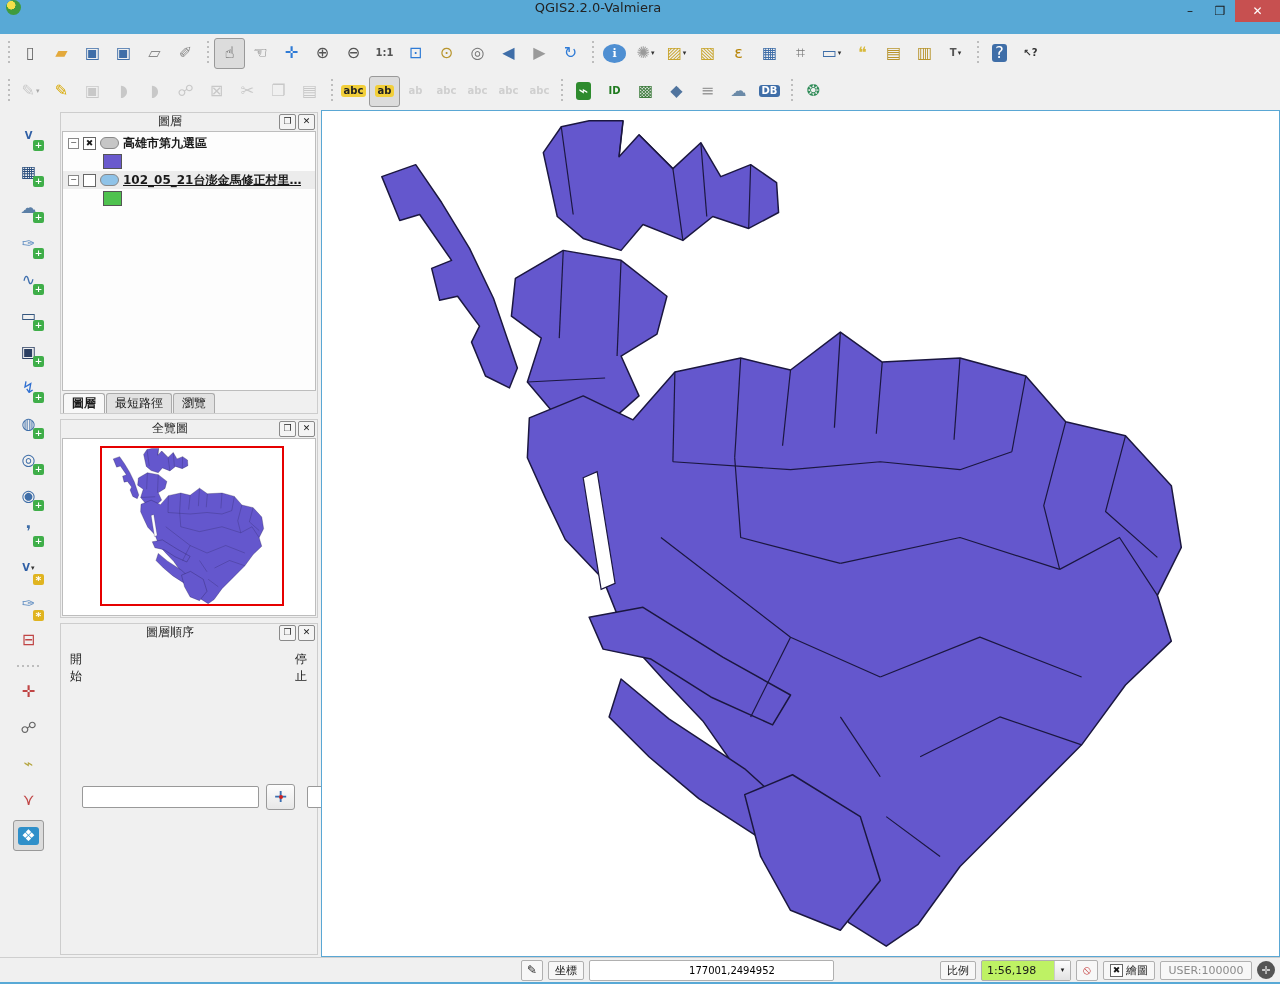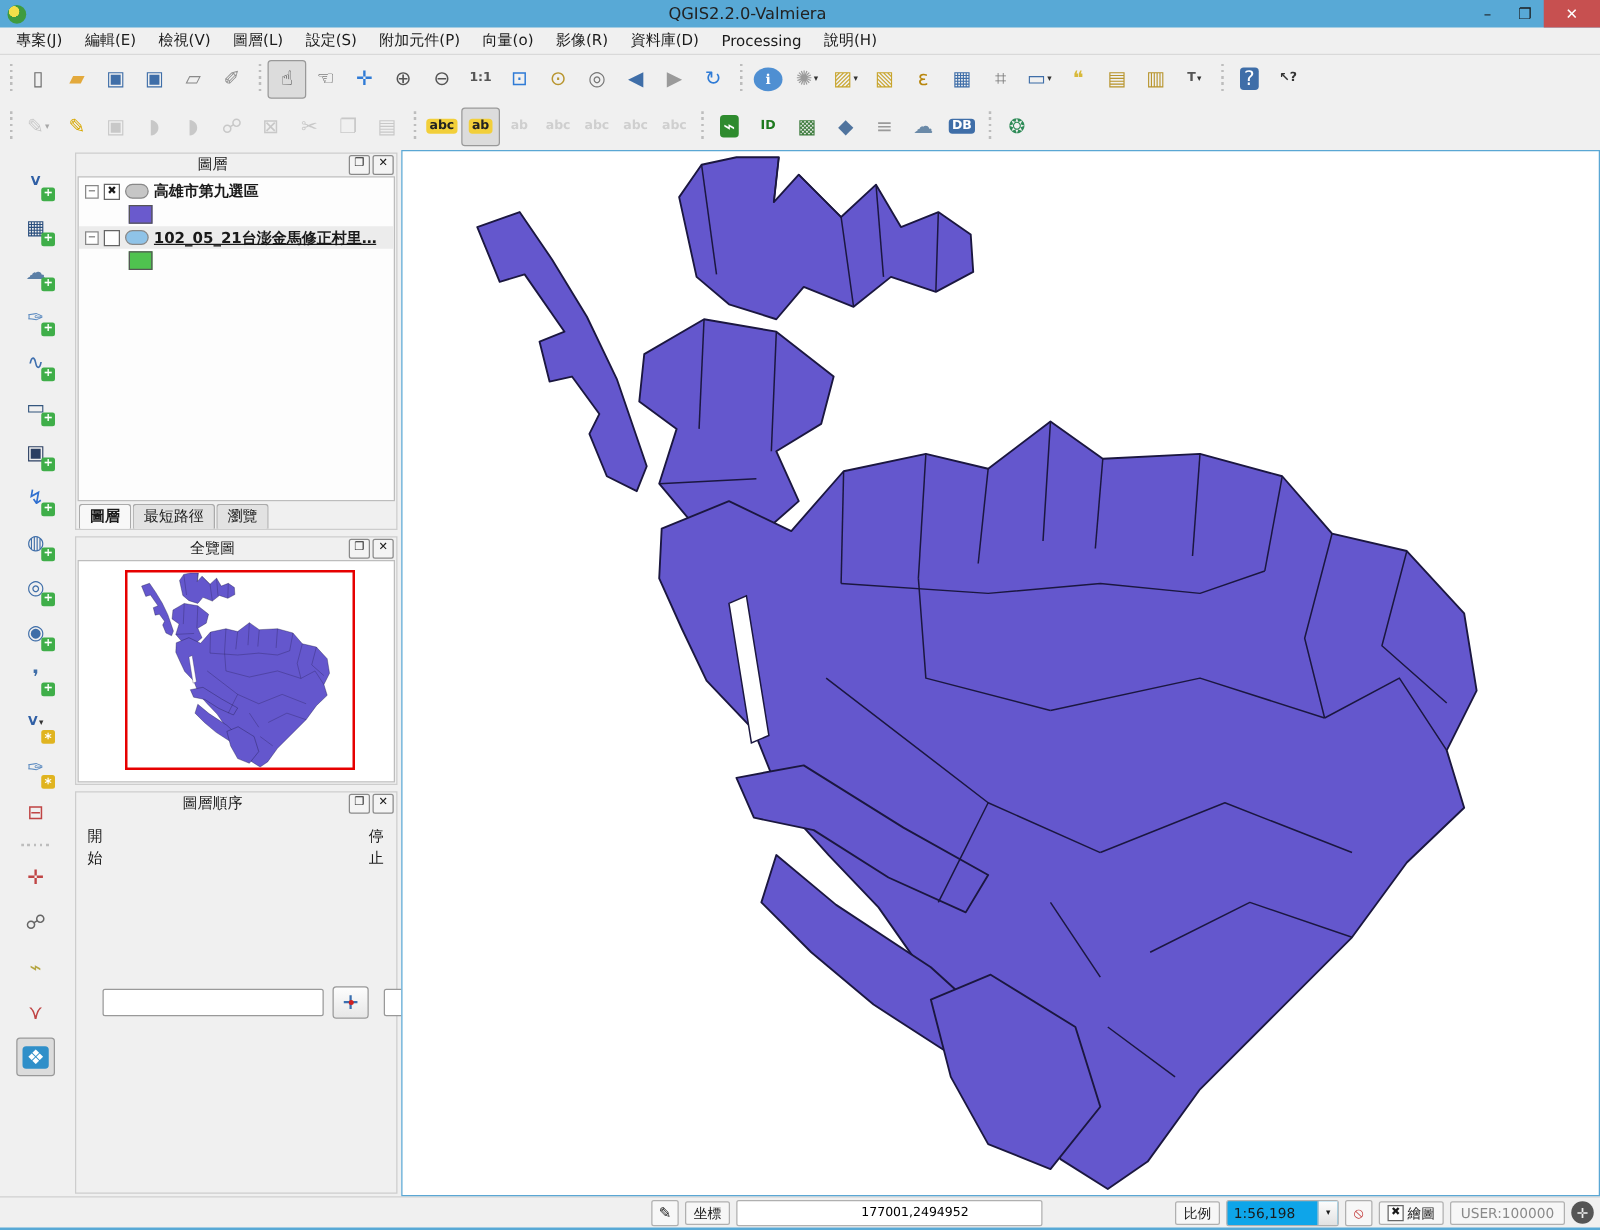--- a/index.html
+++ b/index.html
@@ -1,19 +1,19 @@
 <!DOCTYPE html>
 <html style="--tb: #58a9d6; --map-fill: #6457cd; --map-stroke: #1b1740; --red: #e60000;"><head>
 <meta charset="utf-8">
 <style>
   html,body{margin:0;padding:0;}
   .app{width:1280px;height:984px;display:flex;flex-direction:column;background:#f0f0f0;
        font-family:"DejaVu Sans",sans-serif;color:#1a1a1a;overflow:hidden;}
   
-  .titlebar{height:22px;background:var(--tb,#58a9d6);display:flex;align-items:center;flex:0 0 auto;}
+  .titlebar{height:34px;background:var(--tb,#58a9d6);display:flex;flex:0 0 auto;}
   .qlogo{width:15px;height:15px;margin-left:6px;border-radius:50%;
          background:radial-gradient(circle at 35% 35%,#f4e04a 0 30%,#3f9b3f 32% 100%);}
   .wtitle{flex:1;text-align:center;font-size:13px;color:#222;}
   .wbtn{width:30px;height:22px;display:flex;align-items:center;justify-content:center;font-size:12px;color:#1a1a1a;}
   .wbtn.close{width:45px;background:#c75050;color:#fff;}
   
   .menubar{height:21px;border-bottom:1px solid #d9d9d9;display:flex;align-items:center;font-size:12px;padding-left:4px;flex:0 0 auto;}
   .menu-item{padding:2px 9px;}
   
   .tbar{height:38px;display:flex;align-items:center;padding-left:2px;flex:0 0 auto;}
@@ -95,21 +95,21 @@
   .wn{fill:#fff;stroke:var(--map-stroke,#1b1740);stroke-width:1.2;}
   .ln{fill:none;stroke:var(--map-stroke,#1b1740);stroke-width:1.2;stroke-linejoin:round;}
   
   .statusbar{height:24px;border-top:1px solid #cfcfcf;border-bottom:2px solid var(--tb,#58a9d6);
              display:flex;align-items:center;font-size:11px;gap:5px;padding:0 5px;flex:0 0 auto;}
   .sspacer{flex:1;}
   .sbox{border:1px solid #b0b0b0;border-radius:2px;padding:0 6px;background:#f7f7f7;height:17px;display:flex;align-items:center;gap:3px;}
   .sicon{width:20px;height:19px;border:1px solid #b0b0b0;border-radius:2px;background:#f7f7f7;display:flex;
          align-items:center;justify-content:center;font-size:12px;}
   input.sinput{width:198px;height:17px;text-align:center;border:1px solid #b0b0b0;border-radius:2px;font-family:inherit;font-size:10px;padding-left:43px;}
-  .scombo{width:88px;height:19px;border:1px solid #b0b0b0;border-radius:2px;background:#0ea5e9;display:flex;align-items:center;}
+  .scombo{width:88px;height:19px;border:1px solid #b0b0b0;border-radius:2px;background:#bef264;display:flex;align-items:center;}
   .scombo .val{flex:1;padding-left:5px;}
   .scombo .arr{width:15px;height:100%;display:flex;align-items:center;justify-content:center;font-size:7px;
                background:linear-gradient(#fdfdfd,#e2e2e2);border-left:1px solid #ccc;}
   .user{color:#8a8a8a;width:78px;justify-content:center;}
   .scb{width:11px;height:11px;border:1px solid #666;background:#fff;font-size:9px;line-height:10px;text-align:center;font-weight:bold;}
   .stopico{color:#c03030;}
   .crsbtn{width:18px;height:18px;border-radius:50%;background:#555;color:#eee;display:flex;align-items:center;
           justify-content:center;font-size:11px;}
 </style>
 </head>
@@ -160,33 +160,20 @@
 <div class="app">
 
   <div class="titlebar">
     <span class="qlogo"></span>
     <span class="wtitle">QGIS2.2.0-Valmiera</span>
     <span class="wbtn">–</span>
     <span class="wbtn">❐</span>
     <span class="wbtn close">✕</span>
   </div>
 
-  <div class="menubar" id="menubar">
-      <div class="menu-item">專案(J)</div>
-      <div class="menu-item">編輯(E)</div>
-      <div class="menu-item">檢視(V)</div>
-      <div class="menu-item">圖層(L)</div>
-      <div class="menu-item">設定(S)</div>
-      <div class="menu-item">附加元件(P)</div>
-      <div class="menu-item">向量(o)</div>
-      <div class="menu-item">影像(R)</div>
-      <div class="menu-item">資料庫(D)</div>
-      <div class="menu-item">Processing</div>
-      <div class="menu-item">說明(H)</div>
-    </div>
   <div class="tbar" id="tb1">
       <div class="sep"></div>
       <div class="tbtn">
         <span class="glyph" style="color: rgb(107, 107, 107);">▯</span>
       </div>
       <div class="tbtn">
         <span class="glyph" style="color: rgb(227, 169, 60);">▰</span>
       </div>
       <div class="tbtn">
         <span class="glyph" style="color: rgb(63, 110, 168);">▣</span>

